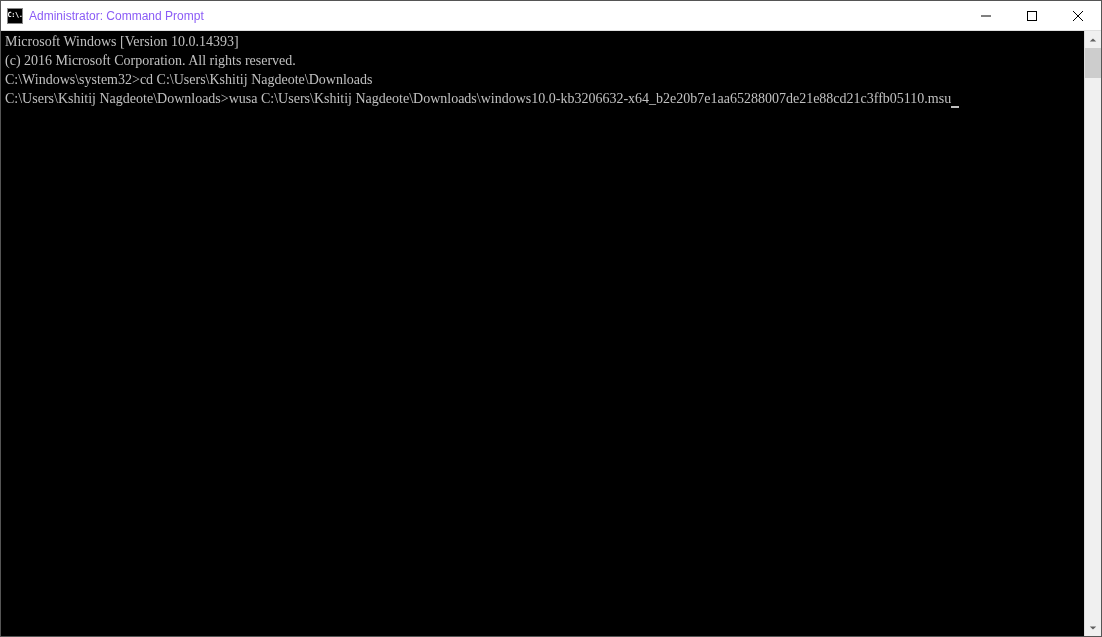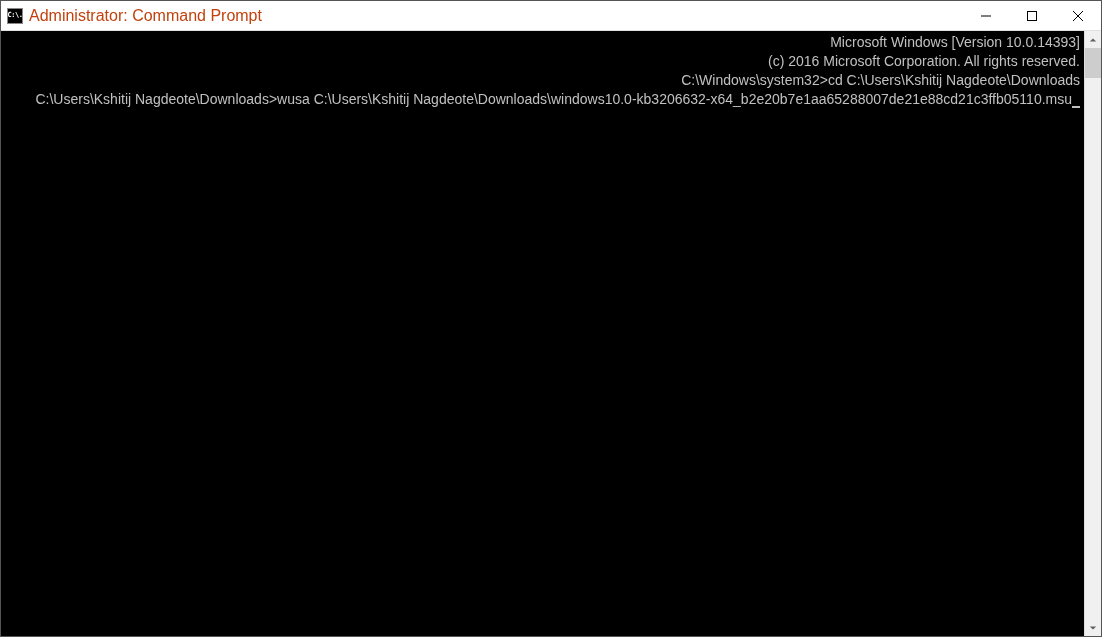--- a/index.html
+++ b/index.html
@@ -41,22 +41,22 @@
     }
     .app-icon-inner {
       color: #fff;
       font-size: 7px;
       font-family: Consolas, monospace;
       font-weight: bold;
       line-height: 1;
       letter-spacing: -0.5px;
     }
     .title-text {
-      font-size: 16px;
-      color: #c2410c;
+      font-size: 12px;
+      color: #8b5cf6;
     }
     .window-controls {
       display: flex;
       height: 100%;
     }
     .win-btn {
       width: 46px;
       height: 100%;
       display: flex;
       align-items: center;
@@ -73,28 +73,27 @@
       fill: none;
     }
     .terminal-wrap {
       display: flex;
       height: calc(100% - 30px);
     }
     .terminal {
       flex: 1;
       background: #000000;
       color: #c0c0c0;
-      font-family: Liberation Sans, sans-serif;
+      font-family: Liberation Serif, serif;
       font-size: 14px;
       line-height: 1.35;
       padding: 2px 4px;
       white-space: pre-wrap;
       word-break: break-all;
       overflow: hidden;
-      text-align: right;
     }
     .scrollbar {
       width: 17px;
       background: #f0f0f0;
       display: flex;
       flex-direction: column;
       border-left: 1px solid #ddd;
     }
     .scroll-arrow {
       height: 17px;

